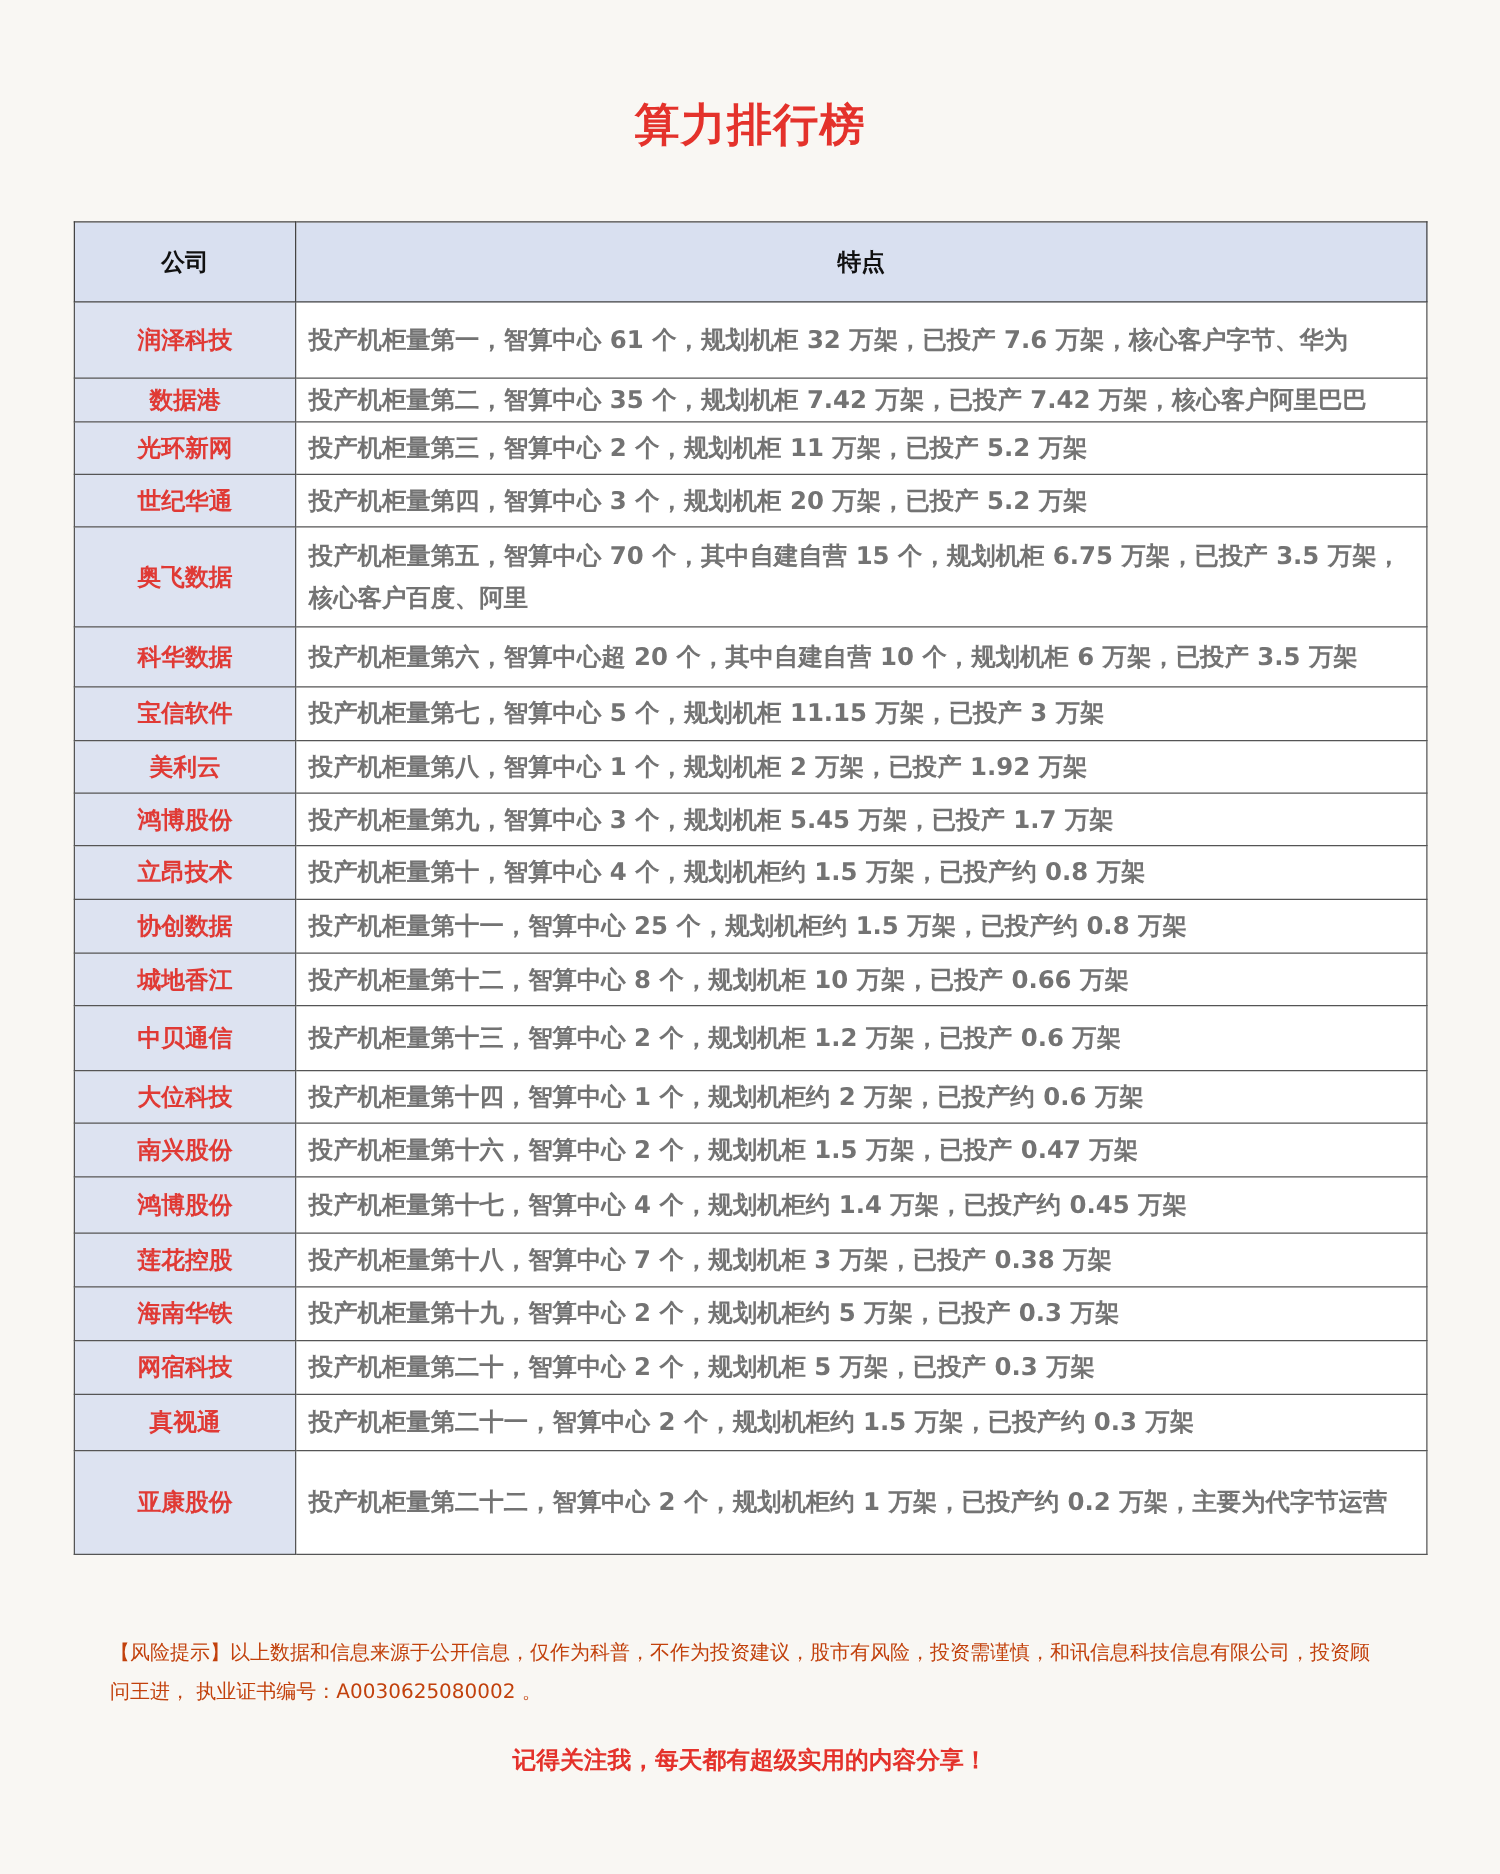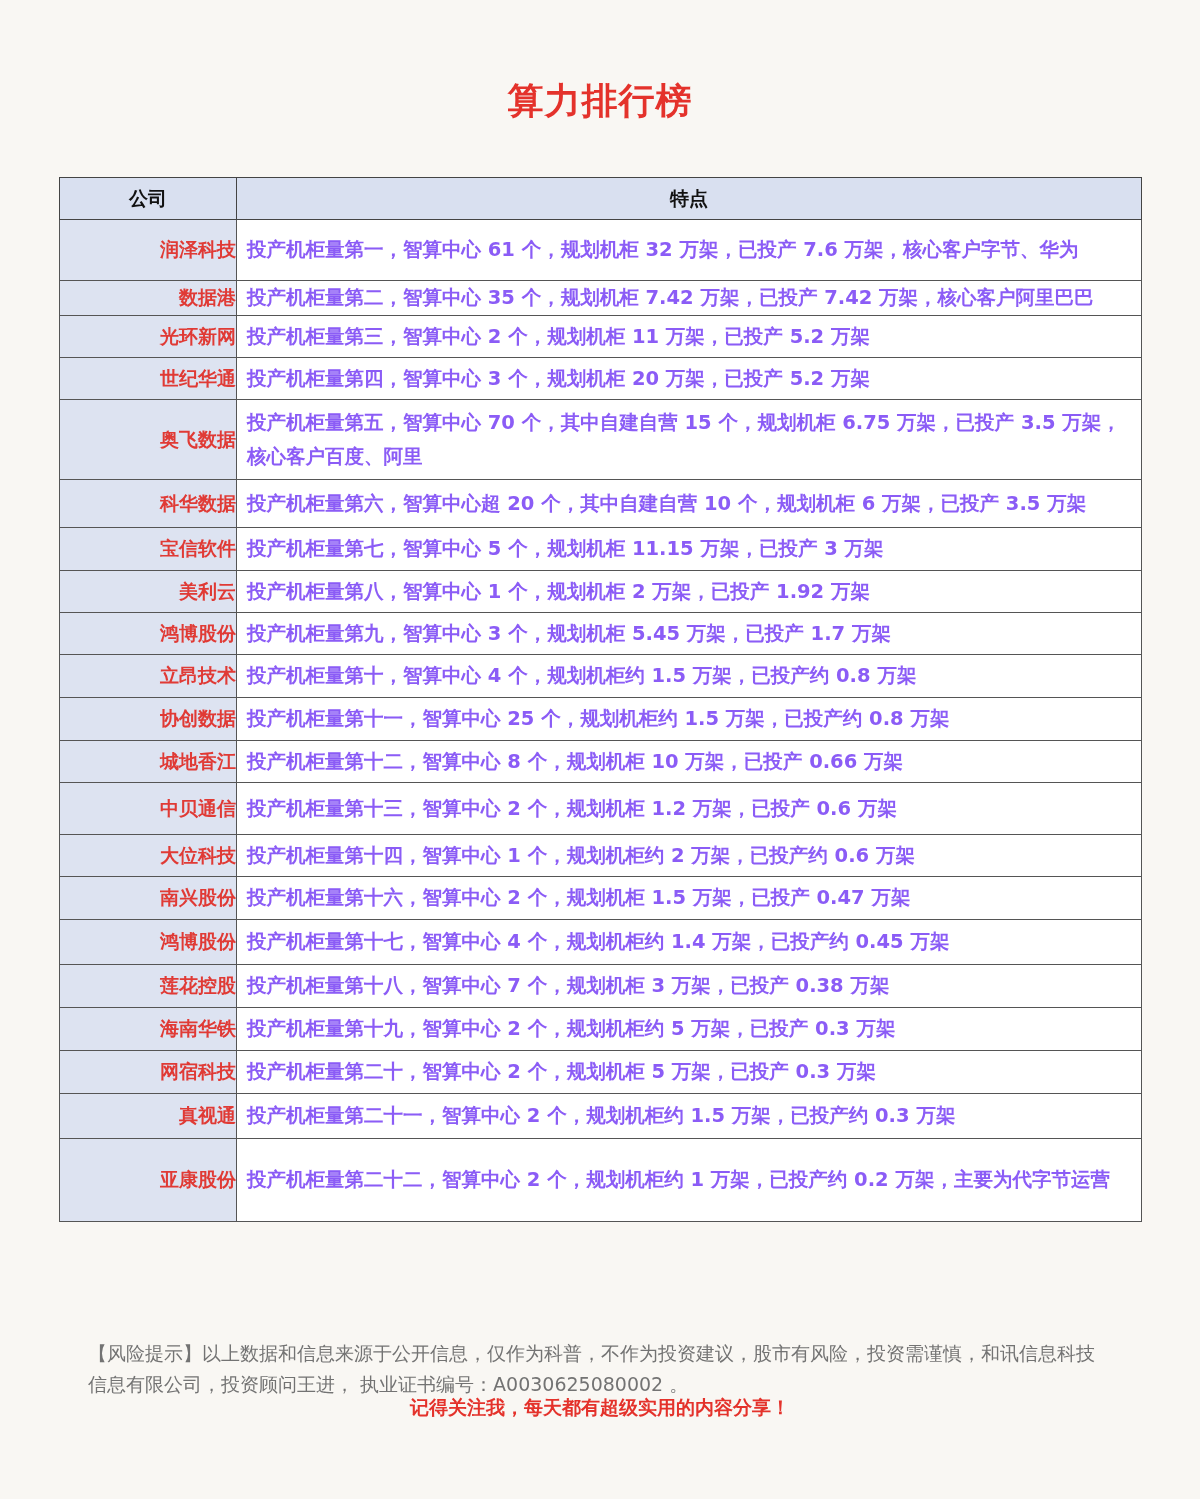--- a/index.html
+++ b/index.html
@@ -34,54 +34,53 @@
   }
   table.rank col.c1 { width: 177px; }
   table.rank col.c2 { width: 905px; }
   table.rank th {
     background: #d9e0f0;
     color: #111;
     font-size: 19px;
     font-weight: bold;
     height: 41px;
     border: 1.5px solid #444;
-    padding: 0;
+    padding: 11px;
     text-align: center;
   }
   table.rank td {
     border: 1.5px solid #555;
     padding: 0;
     vertical-align: middle;
   }
   td.company {
     background: #dde3f1;
     color: #e03a35;
     font-size: 19px;
     font-weight: bold;
-    text-align: right;
+    text-align: center;
   }
   td.feature {
     background: #ffffff;
-    color: #8b5cf6;
+    color: #737373;
     font-size: 19.5px;
     font-weight: bold;
     text-align: left;
     padding: 0 10px 0 10px !important;
     line-height: 34px;
     white-space: normal;
   }
   .disclaimer {
     position: absolute;
     top: 1306px;
     left: 88px;
     width: 1020px;
-    font-size: 19px;
-    color: #737373;
+    font-size: 16px;
+    color: #c2410c;
     line-height: 31px;
-    margin-top: 32px;
   }
   .cta {
     position: absolute;
     top: 1395px;
     left: 0;
     width: 1200px;
     text-align: center;
     font-size: 19px;
     font-weight: bold;
     color: #e4322b;

